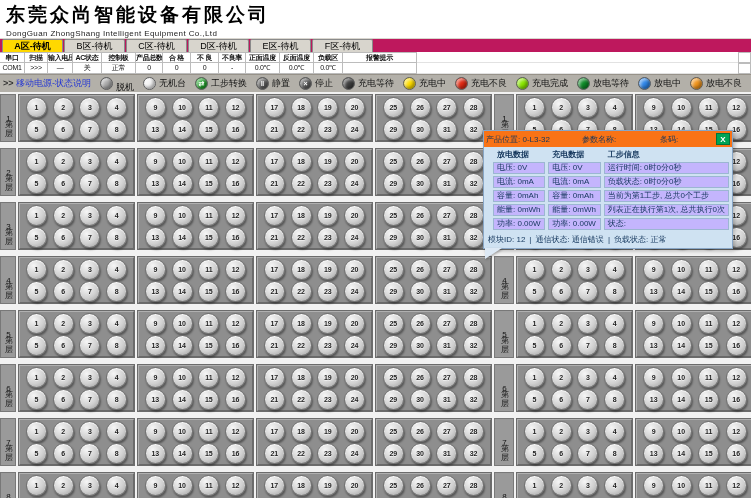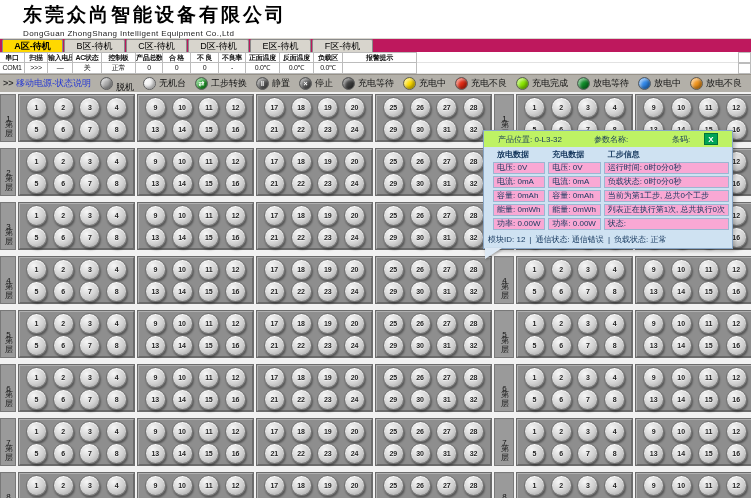--- a/index.html
+++ b/index.html
@@ -1,20 +1,20 @@
 <!DOCTYPE html>
 <html><head>
 <meta charset="utf-8">
 <style>
   * { box-sizing: border-box; margin: 0; padding: 0; }
   html,body { width:751px; height:498px; overflow:hidden; }
   body { position:relative; background:#ffffff; font-family:"Liberation Sans", sans-serif; color:#111; }
 
   
-  .titlebar { height:38px; background:#fff; padding:2px 0 0 23px; }
+  .titlebar { height:38px; background:#fff; padding:2px 0 0 6px; }
   .title { font-family:"Liberation Serif", serif; font-weight:bold; font-size:19px; letter-spacing:3px; color:#000; }
   .subtitle { font-size:8px; letter-spacing:.4px; color:#222; margin-top:1px; }
 
   
   .tabbar { height:14px; background:#be185d; display:flex; align-items:flex-end; padding-left:2px; gap:1px; border-top:1px solid #d9d6cf; }
   .tab { height:13px; line-height:12px; width:61px; text-align:center; font-size:9px; background:#d8d5cd;
          border:1px solid #8a8a8a; border-bottom:none; border-radius:2px 2px 0 0; color:#000; }
   .tab.active { background:#ffd800; font-weight:bold; }
 
   
@@ -51,30 +51,30 @@
   .cell { width:21px; height:21px; border-radius:50%; place-self:center;
           background: radial-gradient(circle at 35% 30%, #f6f6f6, #d0d0d0 55%, #9c9c9c);
           border:1px solid #6f6f6f;
           box-shadow: 1px 2px 2px rgba(0,0,0,.4), inset 0 1px 1px rgba(255,255,255,.85);
           font-size:7px; font-weight:bold; color:#222; display:flex; align-items:center; justify-content:center;
           text-shadow:0 1px 0 rgba(255,255,255,.6); }
 
   
   .popup { position:absolute; left:483px; top:130px; width:250px; background:#cfe2f2; border:1px solid #88a6c6;
            z-index:20; font-size:8px; color:#14365c; box-shadow:2px 2px 4px rgba(0,0,0,.25); }
-  .p-head { display:flex; align-items:center; height:16px; padding:0 14px; background:#bef264; }
+  .p-head { display:flex; align-items:center; height:16px; padding:0 2px; background:#f97316; }
   .p-pos { width:96px; white-space:nowrap; overflow:hidden; }
   .p-param { width:78px; white-space:nowrap; }
   .p-bar { flex:1; white-space:nowrap; }
   .p-close { width:14px; height:12px; background:#00a455; color:#fff; font-size:8px; font-weight:bold;
              text-align:center; line-height:12px; border:1px solid #00753b; }
   .p-body { display:flex; padding:1px 3px 0 9px; gap:3px; }
   .p-col1 { width:82px; } .p-col2 { width:82px; } .p-col3 { flex:1; }
   .p-title { font-weight:bold; padding:1px 0 2px 4px; white-space:nowrap; }
-  .p-field { background:#f9a8d4; border:1px solid #9cb6d2; height:12px; line-height:10px; padding:0 3px;
+  .p-field { background:#c4b5fd; border:1px solid #9cb6d2; height:12px; line-height:10px; padding:0 3px;
              margin-bottom:2px; white-space:nowrap; overflow:hidden; }
   .p-status { padding:2px 4px 3px 4px; white-space:nowrap; }
   .p-sep { padding:0 4px; }
   .p-tail { position:absolute; left:1px; bottom:-11px; width:0; height:0;
             border-top:11px solid #dde9f5; border-right:17px solid transparent;
             filter:drop-shadow(1px 1px 1px rgba(0,0,0,.3)); }
 </style>
 </head>
 <body>
 

